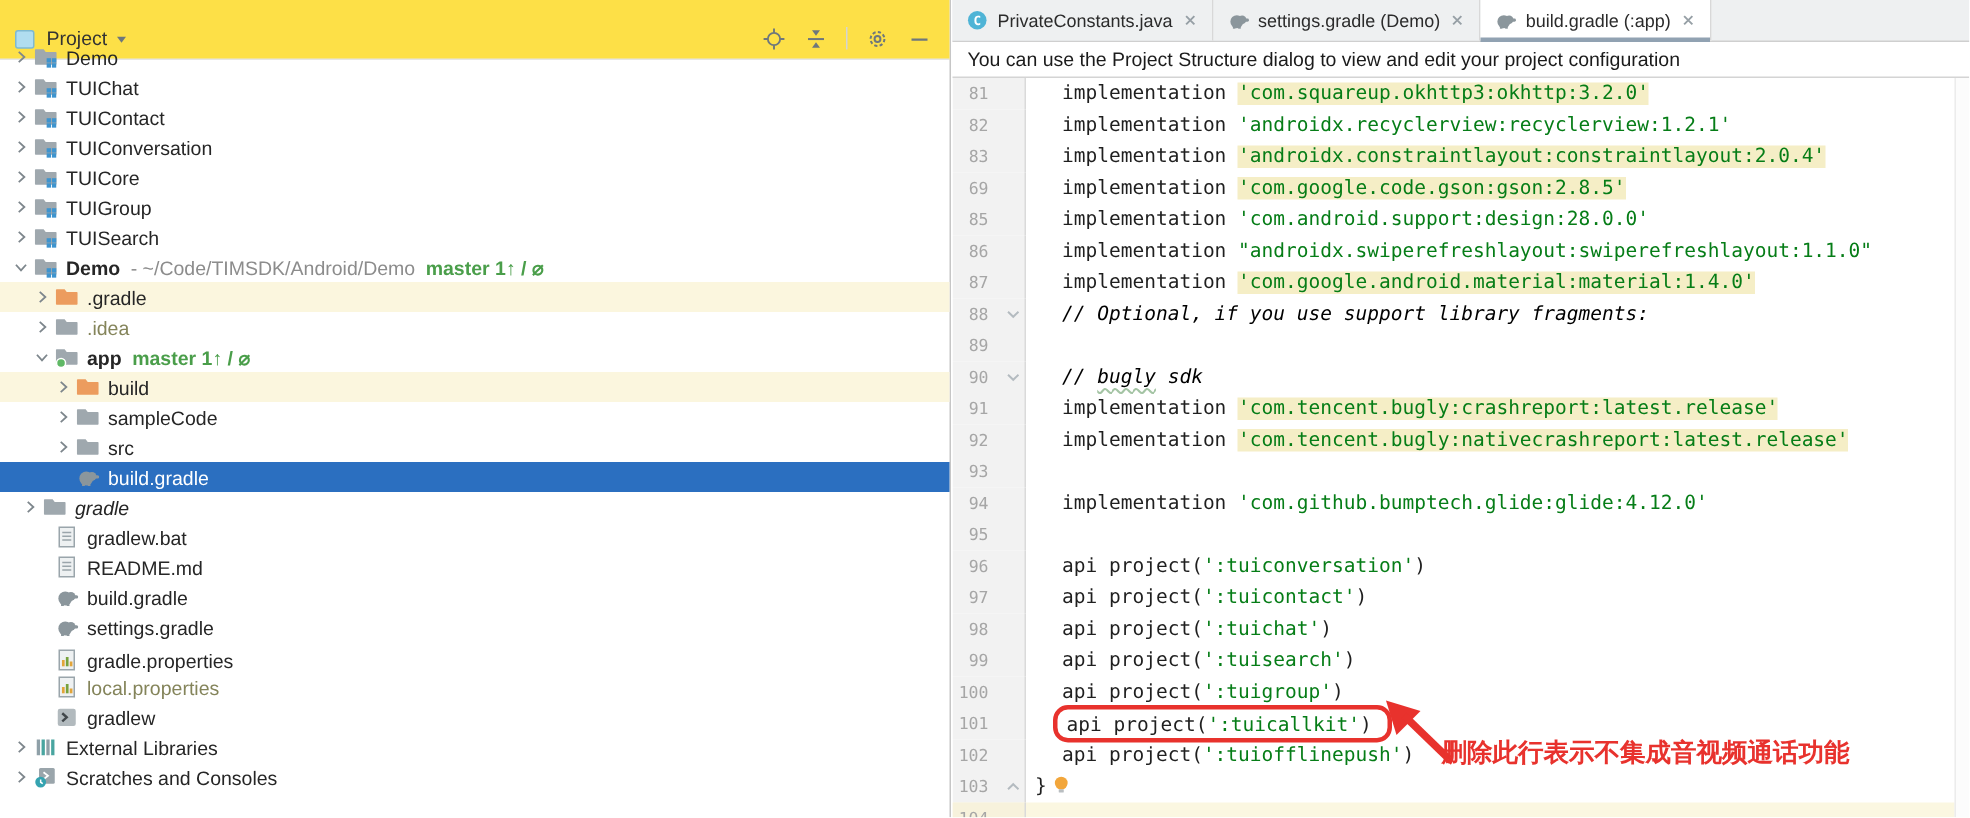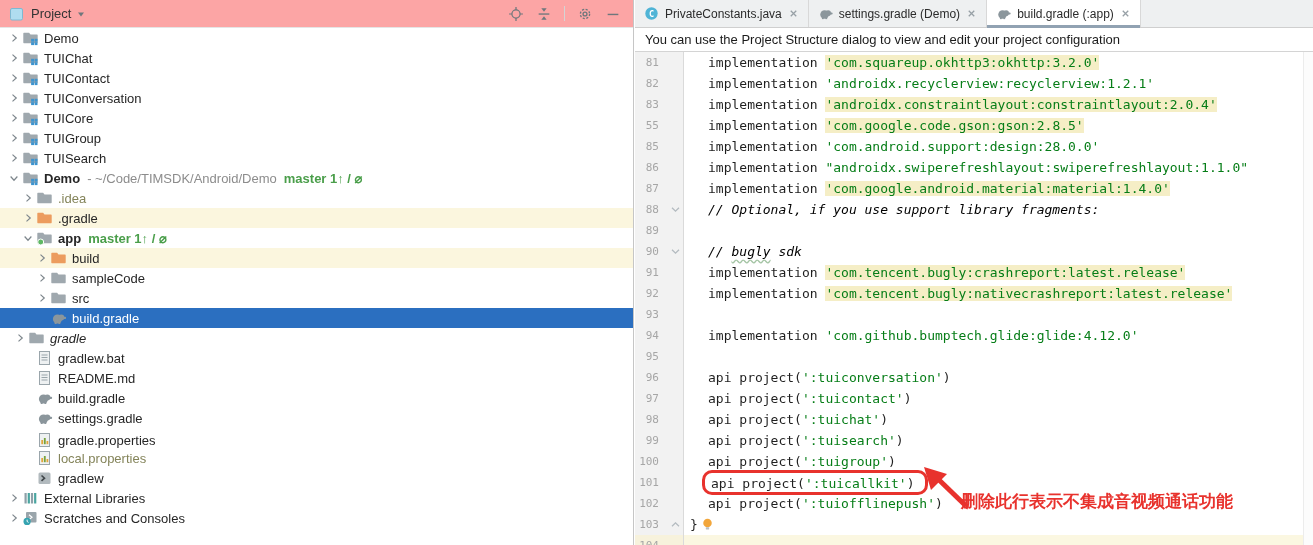--- a/index.html
+++ b/index.html
@@ -1,21 +1,21 @@
 <!DOCTYPE html>
 <html><head>
 <meta charset="utf-8">
 <style>
   html,body{margin:0;padding:0;background:#fff;}
   .app{position:relative;width:1313px;height:545px;overflow:hidden;
        font-family:"Liberation Sans",sans-serif;font-size:13px;color:#262626;background:#fff;}
 
   
   .left{position:absolute;left:0;top:0;width:634px;height:545px;background:#fff;border-right:1px solid #c6c6c6;box-sizing:border-box;}
-  .phead{height:27px;display:flex;align-items:center;padding:0 8px 0 8px;background:#fca5a5;border-bottom:1px solid #e5e5e5;}
+  .phead{height:27px;display:flex;align-items:center;padding:12px 8px 0 8px;background:#fde047;border-bottom:1px solid #e5e5e5;}
   .ptitle{margin:0 5px 0 6px;color:#333;}
   .ptools{margin-left:auto;display:flex;align-items:center;gap:12px;padding-right:4px;}
   .ptools .ic{width:16px;height:16px;}
   .tdiv{width:1px;height:15px;background:#d4d4d4;}
   .tree{position:absolute;left:0;top:28px;width:100%;}
   .trow{height:20px;display:flex;align-items:center;white-space:nowrap;cursor:default;}
   .trow.cream{background:#fbf6de;}
   .trow.sel{background:#2b6fc0;color:#fff;}
   .chev{width:16px;height:16px;flex:none;display:inline-flex;align-items:center;justify-content:center;}
   .ic{width:17px;height:16px;flex:none;display:inline-block;position:relative;}
@@ -254,45 +254,45 @@
                 <rect x="12.1" y="8.8" width="2.9" height="2.9"></rect>
                 <rect x="8.6" y="12.2" width="2.9" height="2.9"></rect>
                 <rect x="12.1" y="12.2" width="2.9" height="2.9"></rect>
               </g>
             </svg>
           </span>
           <span class="lbl bold">Demo</span>
           <span class="pathinfo">- ~/Code/TIMSDK/Android/Demo</span>
           <span class="gitinfo">master 1↑ / ⌀</span>
         </div>
+        <div class="trow cream" style="padding-left: 20px;">
+          <span class="chev">
+            <svg viewBox="0 0 16 16" width="12" height="12" fill="none" stroke="#7d868c" stroke-width="1.6">
+              <path d="M6 3.5l5 4.5-5 4.5"></path>
+            </svg>
+          </span>
+          <span class="ic">
+            <svg viewBox="0 0 16 16">
+              <path fill="#ec9c5e" d="M1.4 2.8h5.2l1.4 1.8h6.6c.3 0 .6.3.6.6v7.4c0 .3-.3.6-.6.6H1.4c-.3 0-.6-.3-.6-.6V3.4c0-.3.3-.6.6-.6z"></path>
+            </svg>
+          </span>
+          <span class="lbl">.gradle</span>
+        </div>
         <div class="trow" style="padding-left: 20px;">
           <span class="chev">
             <svg viewBox="0 0 16 16" width="12" height="12" fill="none" stroke="#7d868c" stroke-width="1.6">
               <path d="M6 3.5l5 4.5-5 4.5"></path>
             </svg>
           </span>
           <span class="ic">
             <svg viewBox="0 0 16 16">
               <path fill="#9fa8ae" d="M1.4 2.8h5.2l1.4 1.8h6.6c.3 0 .6.3.6.6v7.4c0 .3-.3.6-.6.6H1.4c-.3 0-.6-.3-.6-.6V3.4c0-.3.3-.6.6-.6z"></path>
             </svg>
           </span>
           <span class="lbl olive">.idea</span>
-        </div>
-        <div class="trow cream" style="padding-left: 20px;">
-          <span class="chev">
-            <svg viewBox="0 0 16 16" width="12" height="12" fill="none" stroke="#7d868c" stroke-width="1.6">
-              <path d="M6 3.5l5 4.5-5 4.5"></path>
-            </svg>
-          </span>
-          <span class="ic">
-            <svg viewBox="0 0 16 16">
-              <path fill="#ec9c5e" d="M1.4 2.8h5.2l1.4 1.8h6.6c.3 0 .6.3.6.6v7.4c0 .3-.3.6-.6.6H1.4c-.3 0-.6-.3-.6-.6V3.4c0-.3.3-.6.6-.6z"></path>
-            </svg>
-          </span>
-          <span class="lbl">.gradle</span>
         </div>
         <div class="trow" style="padding-left: 20px;">
           <span class="chev">
             <svg viewBox="0 0 16 16" width="12" height="12" fill="none" stroke="#7d868c" stroke-width="1.6">
               <path d="M3.5 6l4.5 5 4.5-5"></path>
             </svg>
           </span>
           <span class="ic">
             <svg viewBox="0 0 16 16">
               <path fill="#9fa8ae" d="M1.4 2.8h5.2l1.4 1.8h6.6c.3 0 .6.3.6.6v7.4c0 .3-.3.6-.6.6H1.4c-.3 0-.6-.3-.6-.6V3.4c0-.3.3-.6.6-.6z"></path>
@@ -550,21 +550,21 @@
           <span class="ctext" style="padding-left: 24px;"><span class="p">implementation </span><span class="s">'androidx.recyclerview:recyclerview:1.2.1'</span></span>
         </div>
         <div class="cline">
           <span class="gut">
             <span class="num">83</span>
           </span>
           <span class="ctext" style="padding-left: 24px;"><span class="p">implementation </span><span class="s hl">'androidx.constraintlayout:constraintlayout:2.0.4'</span></span>
         </div>
         <div class="cline">
           <span class="gut">
-            <span class="num">55</span>
+            <span class="num">69</span>
           </span>
           <span class="ctext" style="padding-left: 24px;"><span class="p">implementation </span><span class="s hl">'com.google.code.gson:gson:2.8.5'</span></span>
         </div>
         <div class="cline">
           <span class="gut">
             <span class="num">85</span>
           </span>
           <span class="ctext" style="padding-left: 24px;"><span class="p">implementation </span><span class="s">'com.android.support:design:28.0.0'</span></span>
         </div>
         <div class="cline">

